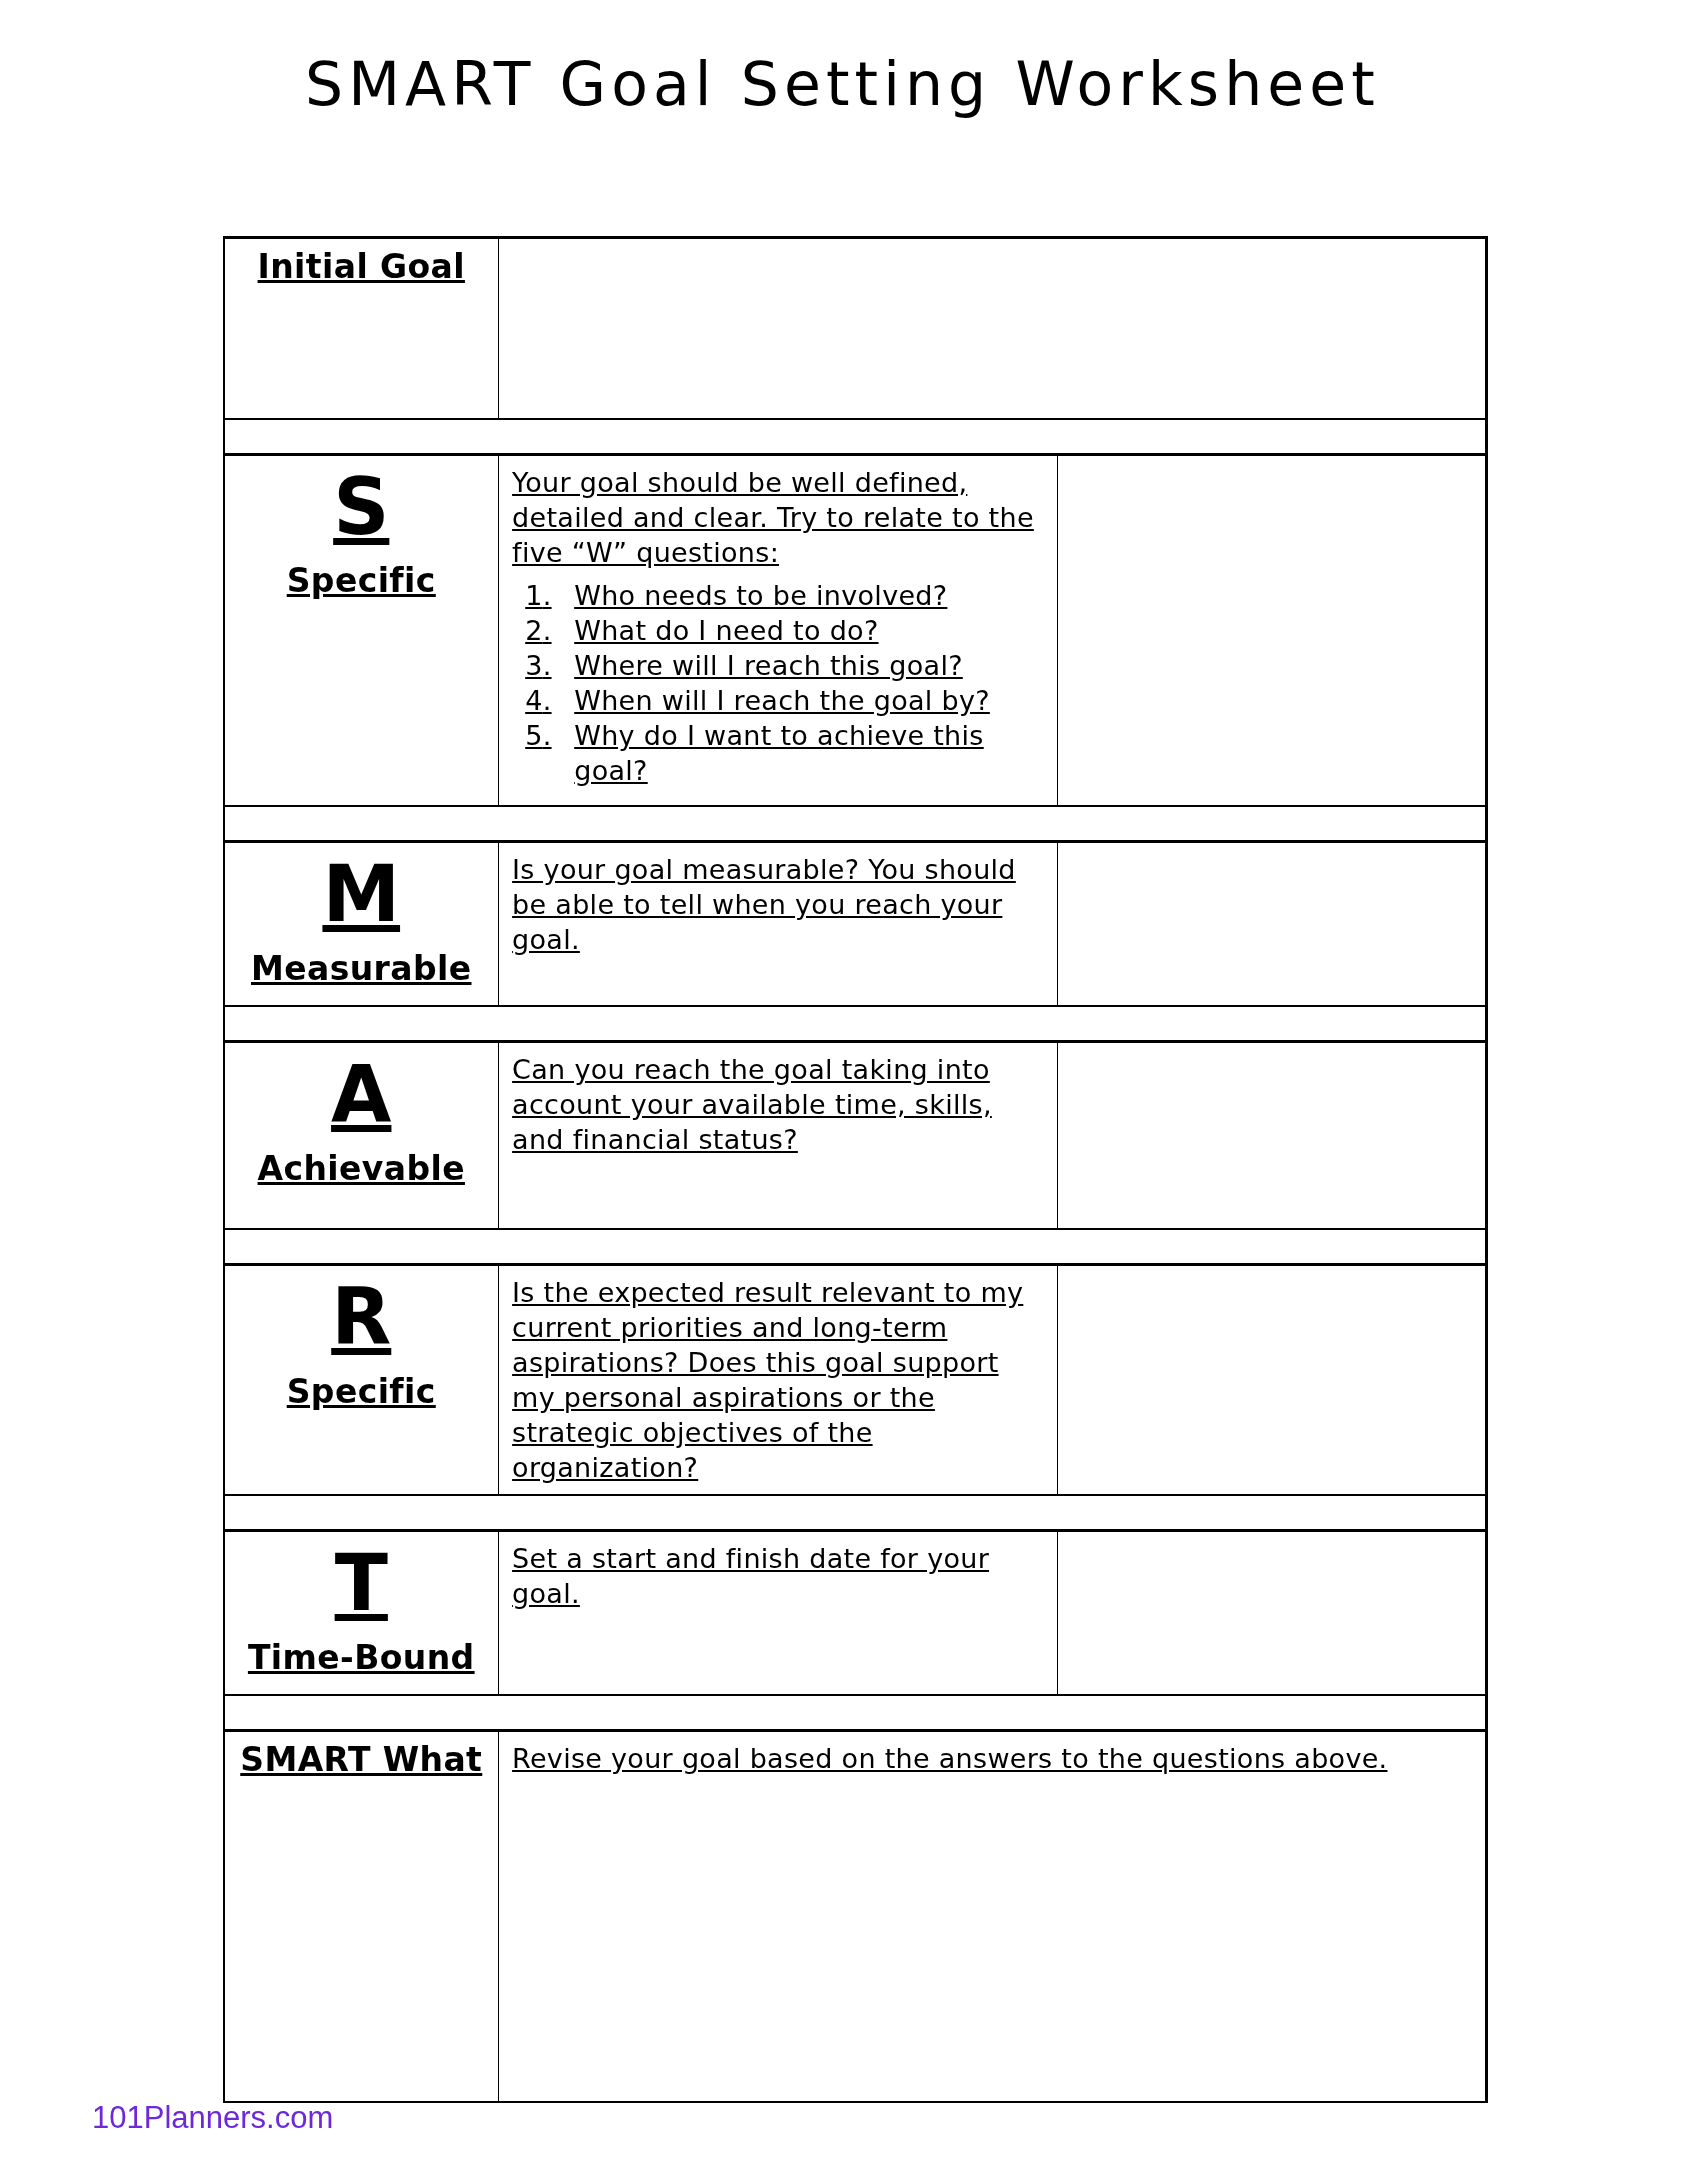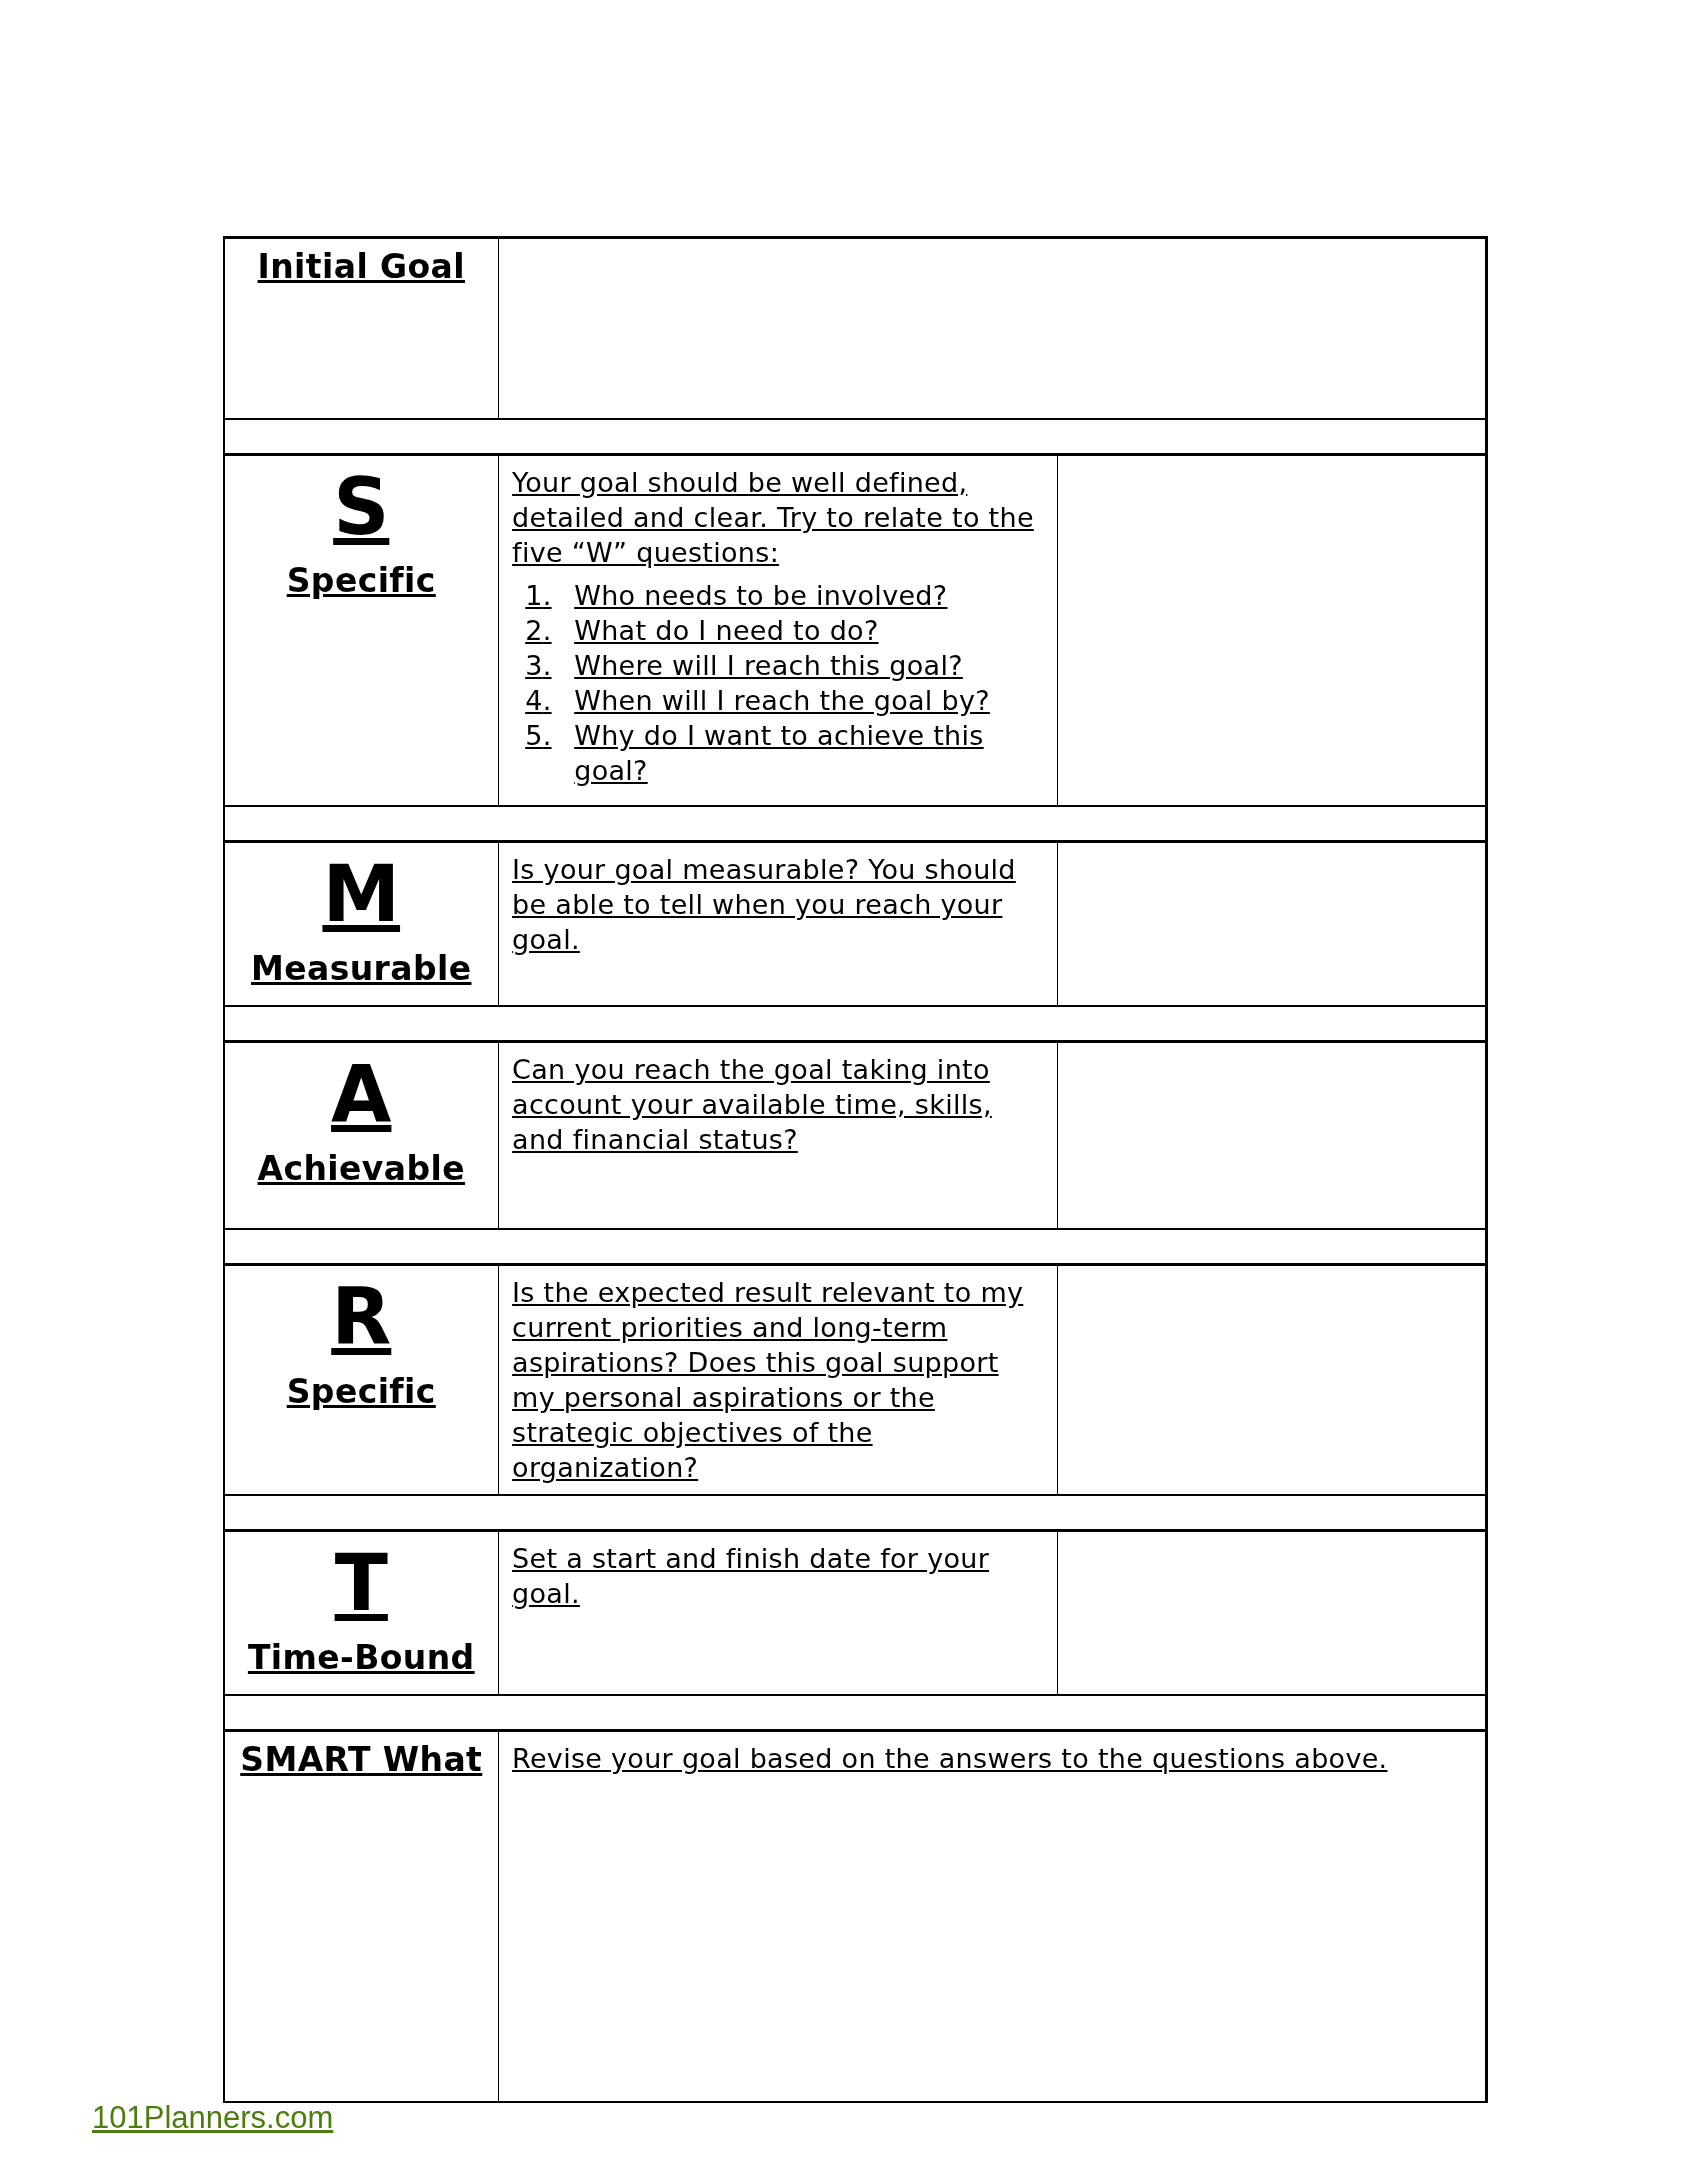--- a/index.html
+++ b/index.html
@@ -115,29 +115,29 @@
     padding: 8.5px 19px 8.5px 13.6px;
     letter-spacing: 0.3px;
   }
   .answer-cell { background: #ffffff; }
   .footer {
     position: absolute;
     top: 2100px;
     left: 92px;
     font-family: "Liberation Sans", sans-serif;
     font-size: 31px;
-    color: #4d7c0f;
-    text-decoration: underline;
+    color: #6d28d9;
   }
 </style>
 </head>
 <body>
 
 <div class="page">
 
+  <h1 class="title">SMART Goal Setting Worksheet</h1>
 
   <table class="worksheet">
     <colgroup>
         <col class="c1">
         <col class="c2">
         <col class="c3">
       </colgroup>
     <tbody>
 
       <tr class="content-row h-initial">

